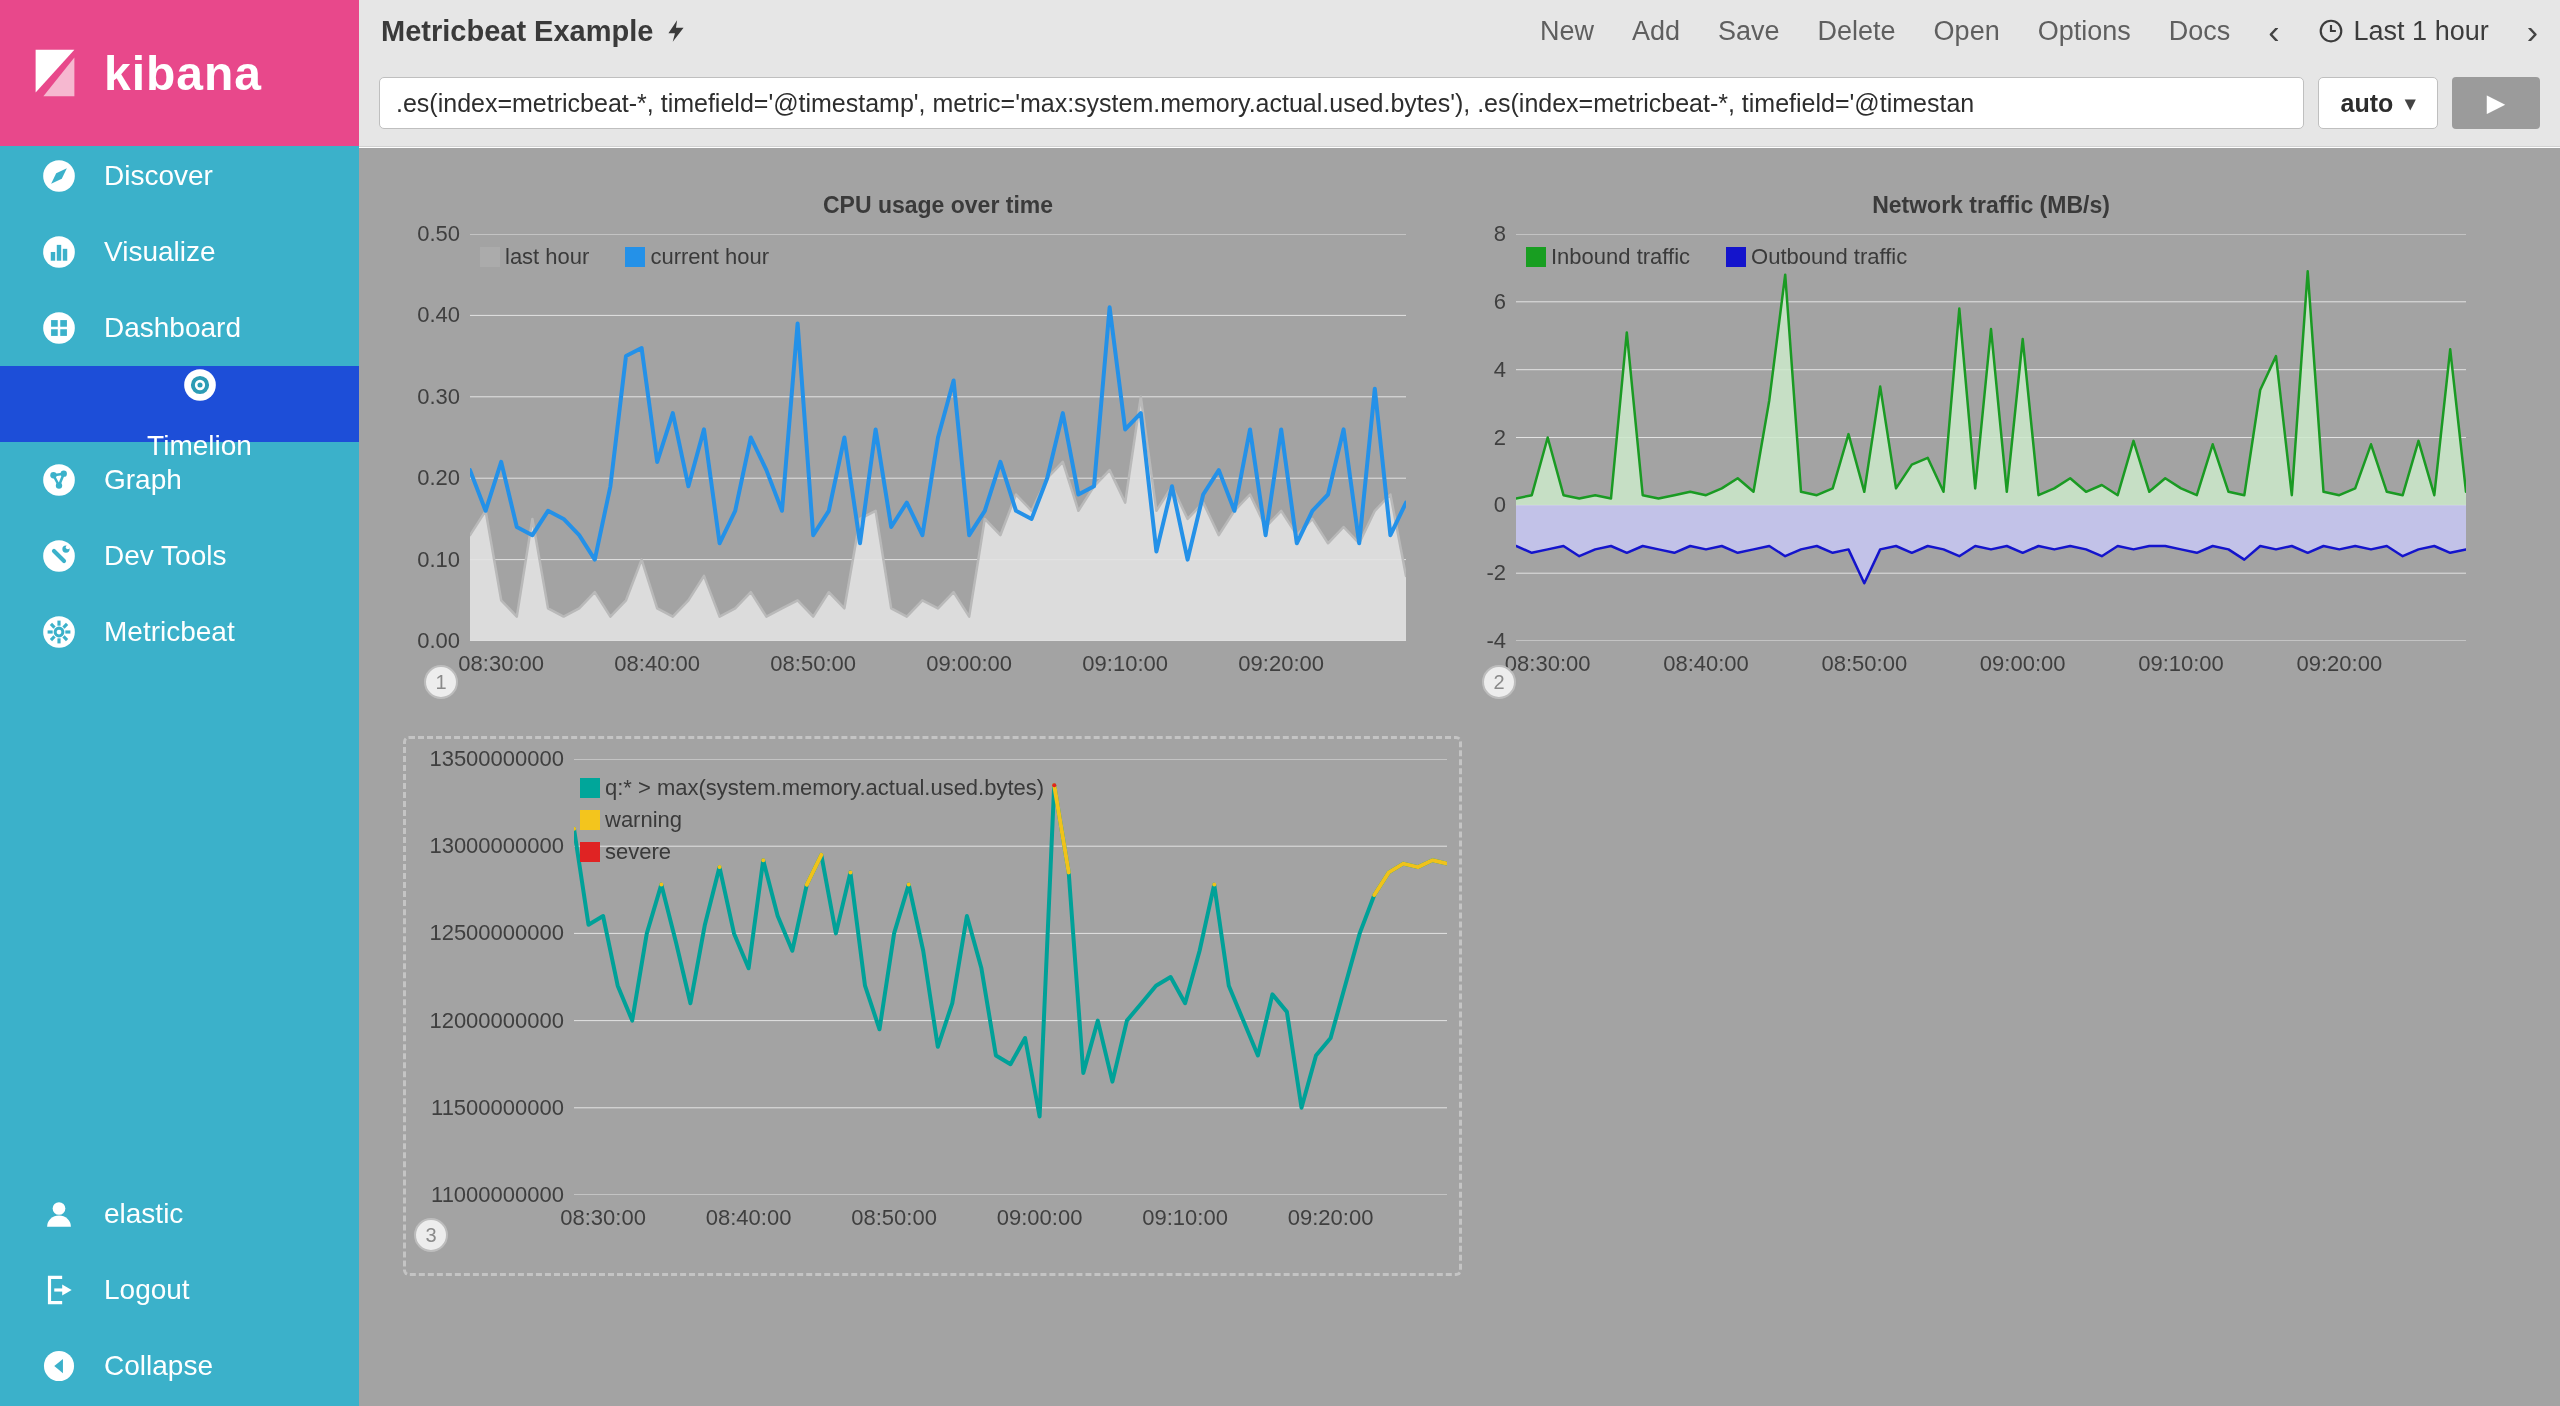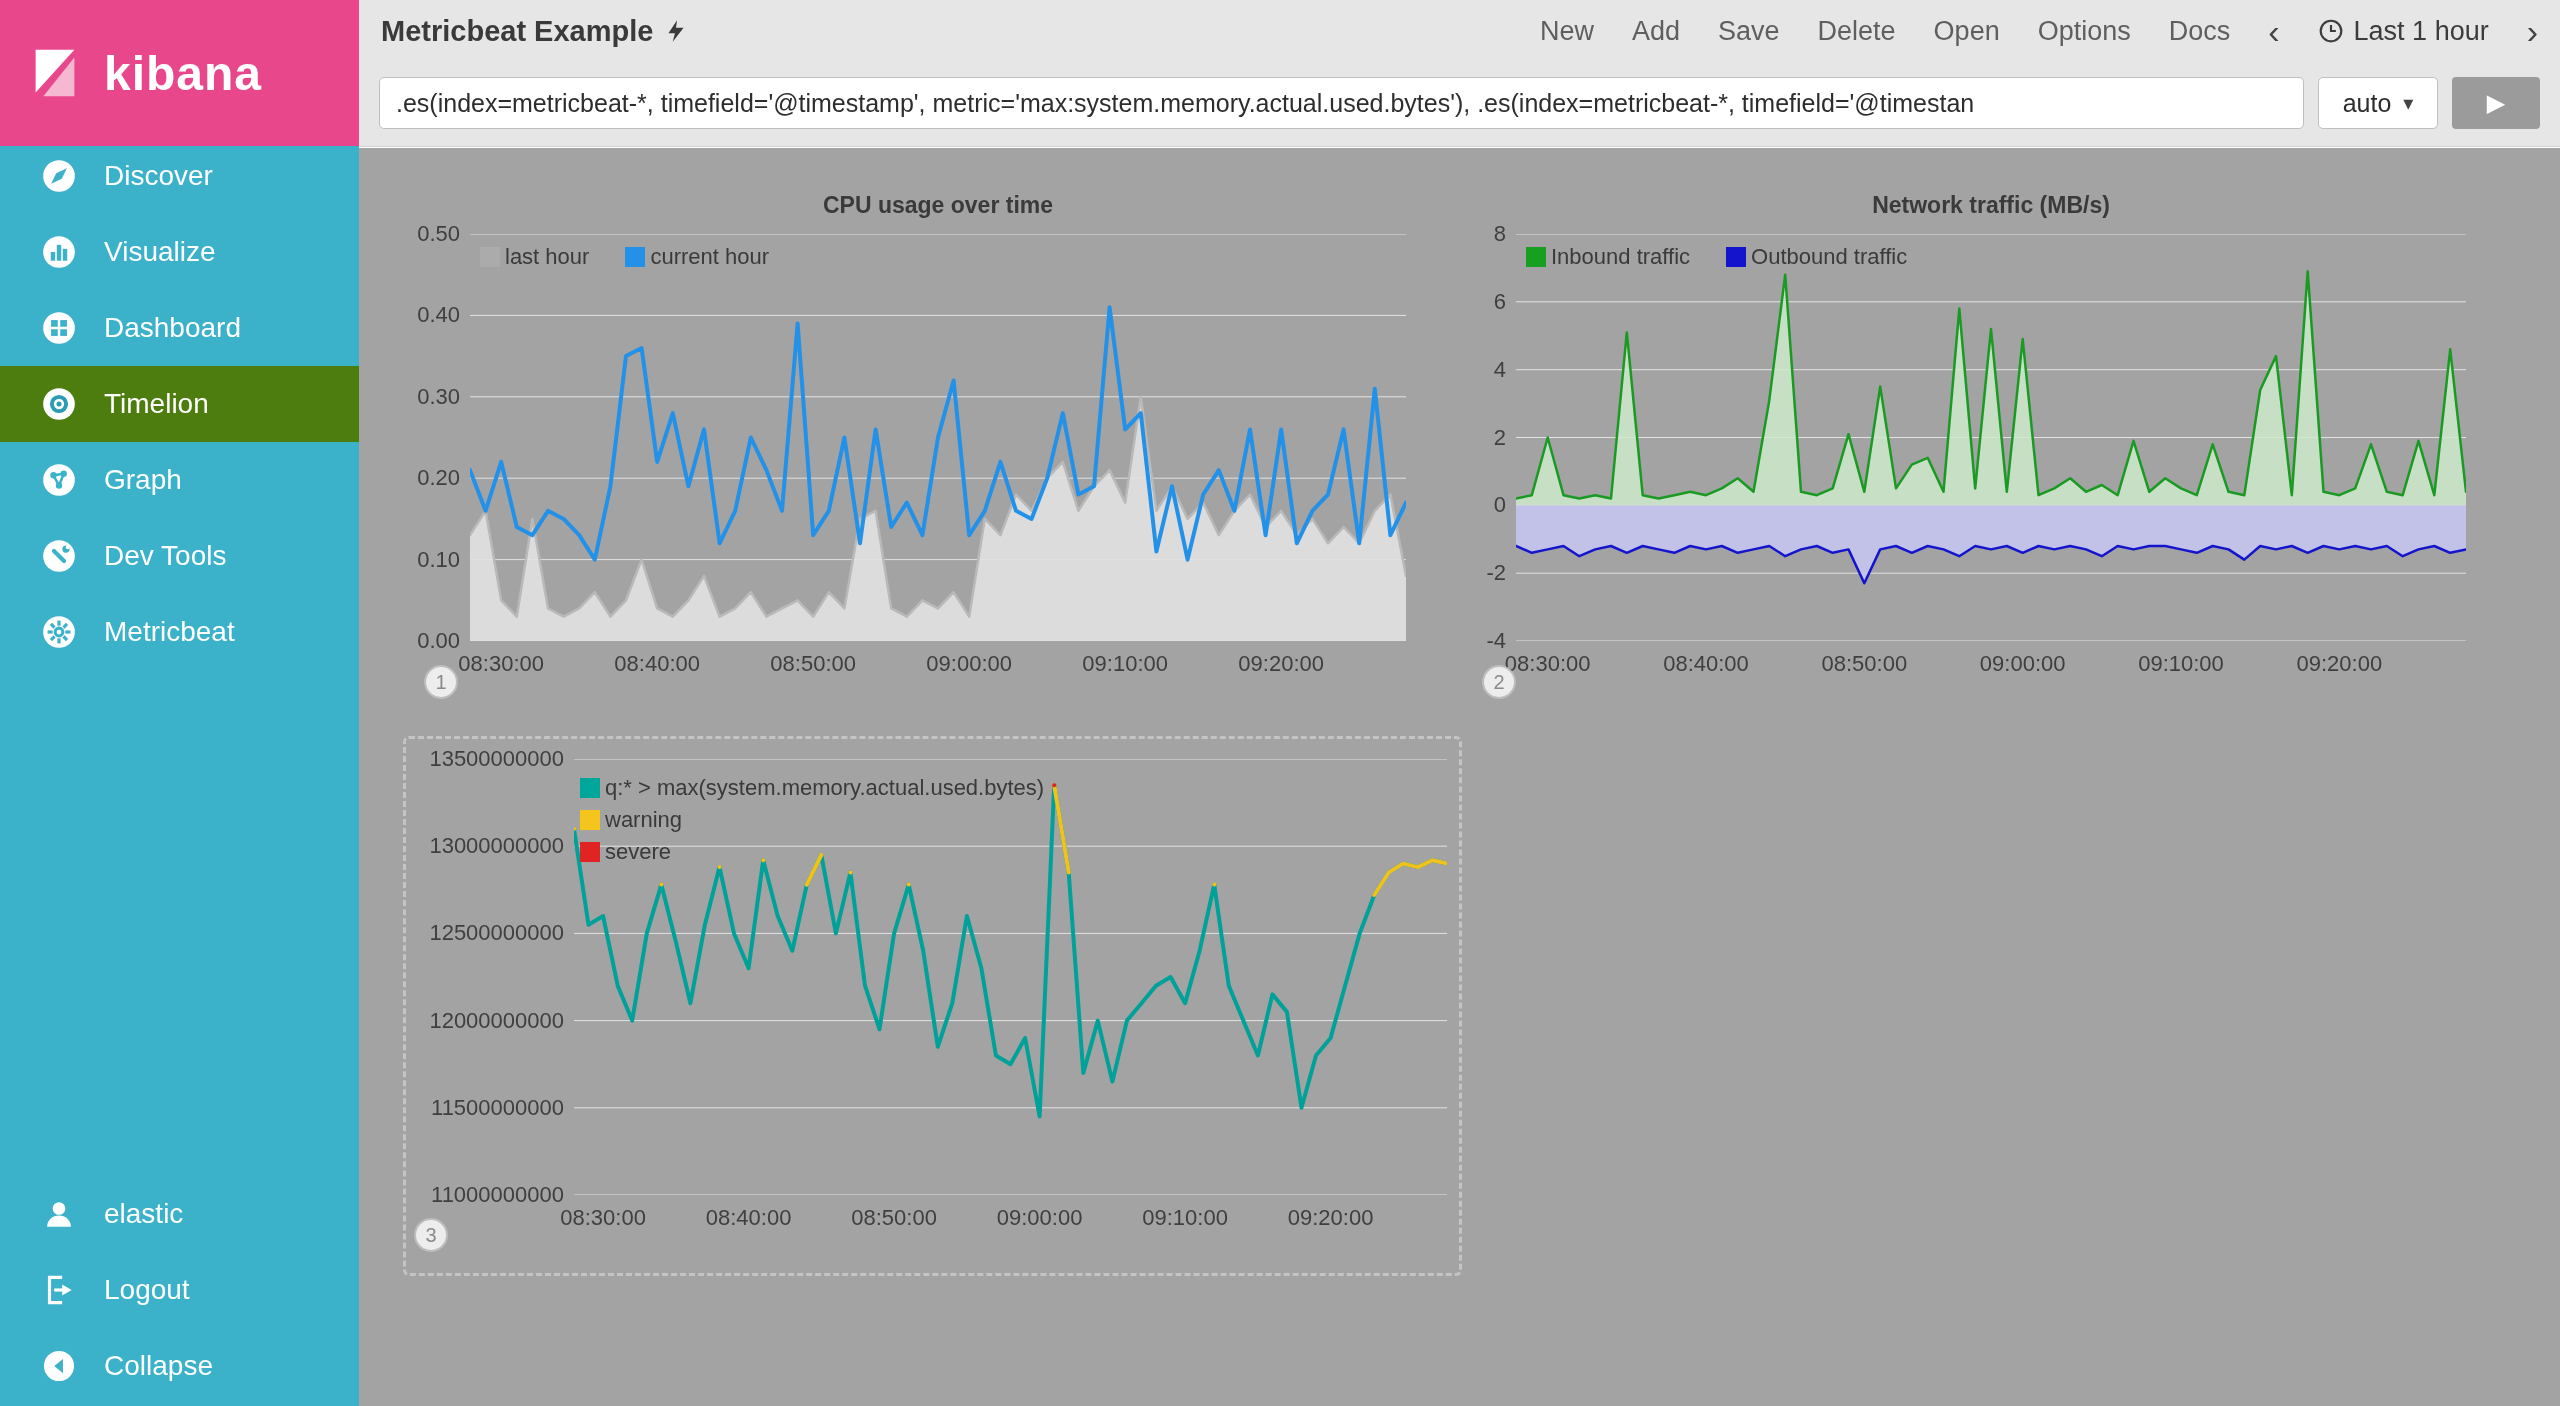--- a/index.html
+++ b/index.html
@@ -6,21 +6,21 @@
   html,body { width:2560px; height:1406px; overflow:hidden; background:#fff;
               font-family:"Liberation Sans", sans-serif; }
 
   
   .sidebar { position:absolute; left:0; top:0; width:359px; height:1406px; background:#3BB1CA; }
   .logo { height:146px; background:#E8488B; display:flex; align-items:center; padding-left:24px; gap:18px; cursor:pointer; }
   .logo-text { color:#fff; font-size:48px; font-weight:700; letter-spacing:1px; }
   .nav { position:absolute; top:138px; left:0; right:0; }
   .nav-item { display:flex; align-items:center; height:76px; padding-left:40px; gap:26px;
               color:#fff; font-size:28px; cursor:pointer; }
-  .nav-item.selected { background:#4d7c0f; }
+  .nav-item.selected { background:#1d4ed8;flex-direction:column; }
   .nav-item svg { width:38px; height:38px; flex:0 0 38px; }
   .ic-in  { fill:#3BB1CA; }
   .ic-stroke { stroke:#3BB1CA; fill:none; }
   .ic-ring { stroke:#3BB1CA; fill:none; }
   .nav-item.selected .ic-in { fill:#2C9CB5; }
   .nav-item.selected .ic-ring { stroke:#2C9CB5; }
   .sidebar-footer { position:absolute; bottom:2px; left:0; right:0; }
 
   
   .header { position:absolute; left:359px; top:0; width:2201px; height:147px;
@@ -31,21 +31,21 @@
   .menu { margin-left:auto; display:flex; align-items:center; gap:38px; }
   .menu-item { font-size:27px; color:#5f5f5f; cursor:pointer; white-space:nowrap; }
   .chev { font-size:34px; color:#444; cursor:pointer; line-height:1; }
   .timepick { display:flex; align-items:center; gap:10px; font-size:27px; color:#3c3c3c; cursor:pointer; white-space:nowrap; }
   .query-row { display:flex; align-items:center; padding:0 20px; gap:14px; margin-top:15px; }
   .query-input { flex:1; height:52px; font-size:25px; color:#2d2d2d; background:#fff;
                  border:1px solid #bfbfbf; border-radius:5px; padding:0 16px;
                  font-family:"Liberation Sans", sans-serif; }
   .interval { width:120px; height:52px; background:#fff; border:1px solid #bfbfbf; border-radius:5px;
               display:flex; align-items:center; justify-content:center; gap:12px;
-              font-size:25px; color:#2d2d2d; cursor:pointer; }
+              font-size:25px; color:#2d2d2d; cursor:pointer;font-weight:bold; }
   .caret { font-size:20px; color:#444; }
   .run-btn { width:88px; height:52px; background:#9b9b9b; border-radius:4px;
              display:flex; align-items:center; justify-content:center; cursor:pointer; }
   .run-btn span { color:#fff; font-size:24px; }
 
   
   .main { position:absolute; left:359px; top:148px; right:0; bottom:0; background:#a3a3a3; }
   .chart-box { position:absolute; }
   #chart0 { left:39px;  top:28px;  width:1008px; height:530px; }
   #chart1 { left:1093px; top:28px; width:1014px; height:530px; }

